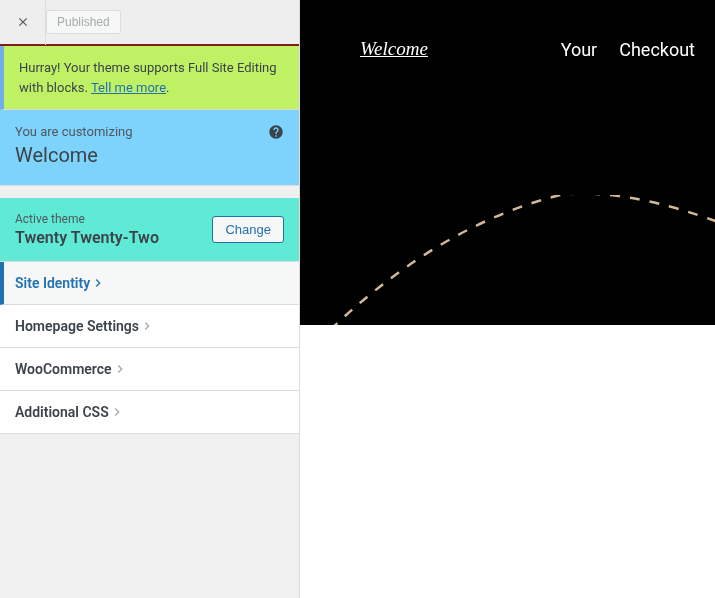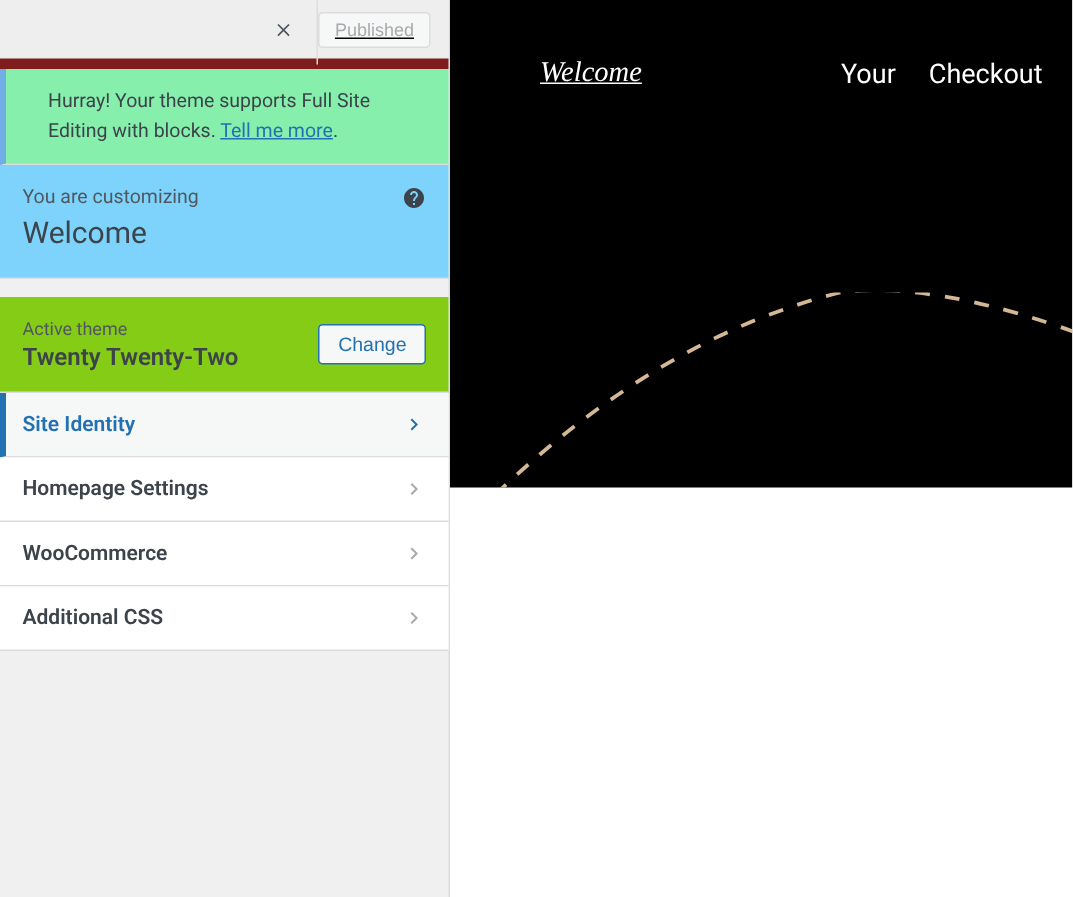--- a/index.html
+++ b/index.html
@@ -1,42 +1,42 @@
 <!DOCTYPE html>
 <html><head>
   <meta charset="utf-8">
   <style>
     * { margin: 0; padding: 0; box-sizing: border-box; }
     body { font-family: -apple-system, BlinkMacSystemFont, "Segoe UI", Roboto, sans-serif; display: flex; width: 715px; height: 598px; overflow: hidden; }
     
     .sidebar { width: 300px; flex-shrink: 0; background: #f0f0f1; border-right: 1px solid #dcdcde; display: flex; flex-direction: column; }
     
-    .top-bar { display: flex; justify-content: flex-end; align-items: center; height: 46px; background: #eee; border-bottom: 7px solid #7f1d1d; text-decoration: underline; }
+    .top-bar { display: flex; justify-content: flex-start; align-items: center; height: 46px; background: #eee; border-bottom: 2px solid #7f1d1d; }
     .close-btn { width: 46px; height: 46px; display: flex; align-items: center; justify-content: center; border: none; background: transparent; cursor: pointer; border-right: 1px solid #ddd; }
     .close-btn svg { width: 14px; height: 14px; fill: #50575e; }
     .published-btn { margin-right: 12px; padding: 4px 10px; font-size: 12px; color: #a7aaad; background: #f6f7f7; border: 1px solid #dcdcde; border-radius: 3px; cursor: default; }
     
-    .notice { background: #86efac; border-left: 4px solid #72aee6; padding: 12px 28px; margin: 0; border-bottom: 1px solid #dcdcde; }
+    .notice { background: #bef264; border-left: 4px solid #72aee6; padding: 12px 15px; margin: 0; border-bottom: 1px solid #dcdcde; }
     .notice-text { font-size: 13px; color: #3c434a; line-height: 1.5; }
     .notice-link { color: #2271b1; text-decoration: underline; cursor: pointer; }
     .site-editor-btn { margin-top: 10px; display: inline-block; padding: 6px 12px; font-size: 13px; background: #f6f7f7; border: 1px solid #2271b1; color: #2271b1; border-radius: 3px; cursor: pointer; }
     
     .customizing { padding: 14px 15px 18px; background: #7dd3fc; border-bottom: 1px solid #dcdcde; position: relative; }
     .customizing-label { font-size: 13px; color: #50575e; margin-bottom: 4px; }
     .customizing-title { font-size: 20px; font-weight: 400; color: #3c434a; }
     .help-icon { position: absolute; top: 14px; right: 15px; width: 16px; height: 16px; }
     
-    .theme-block { padding: 14px 15px; background: #84cc16; border-bottom: 1px solid #dcdcde; margin-top: 12px; display: flex; justify-content: space-between; align-items: center; }
+    .theme-block { padding: 14px 15px; background: #5eead4; border-bottom: 1px solid #dcdcde; margin-top: 12px; display: flex; justify-content: space-between; align-items: center; }
     .theme-info { }
     .theme-label { font-size: 12px; color: #50575e; }
     .theme-name { font-size: 16px; font-weight: 600; color: #3c434a; margin-top: 2px; }
     .change-btn { padding: 5px 12px; font-size: 13px; color: #2271b1; background: #f6f7f7; border: 1px solid #2271b1; border-radius: 3px; cursor: pointer; }
     
     .nav-list { }
-    .nav-item { display: flex; justify-content: space-between; align-items: center; padding: 13px 15px; background: #fff; border-bottom: 1px solid #dcdcde; cursor: pointer; font-size: 14px; color: #3c434a; font-weight: 600; }
+    .nav-item { display: flex; justify-content: flex-start; align-items: center; padding: 13px 15px; background: #fff; border-bottom: 1px solid #dcdcde; cursor: pointer; font-size: 14px; color: #3c434a; font-weight: 600; }
     .nav-item.active { color: #2271b1; border-left: 4px solid #2271b1; padding-left: 11px; background: #f6f7f7; }
     .chev { width: 16px; height: 16px; }
     .chev svg { fill: #a7aaad; }
     .nav-item.active .chev svg { fill: #2271b1; }
     
     .preview { flex: 1; background: #fff; overflow: hidden; }
     .hero { background: #000; height: 325px; position: relative; }
     .hero-nav { display: flex; justify-content: space-between; align-items: center; padding: 38px 20px 0 60px; }
     .site-title { color: #fff; font-family: Georgia, serif; font-style: italic; font-size: 19px; text-decoration: underline; }
     .hero-links { display: flex; gap: 22px; padding-right: 0; }

